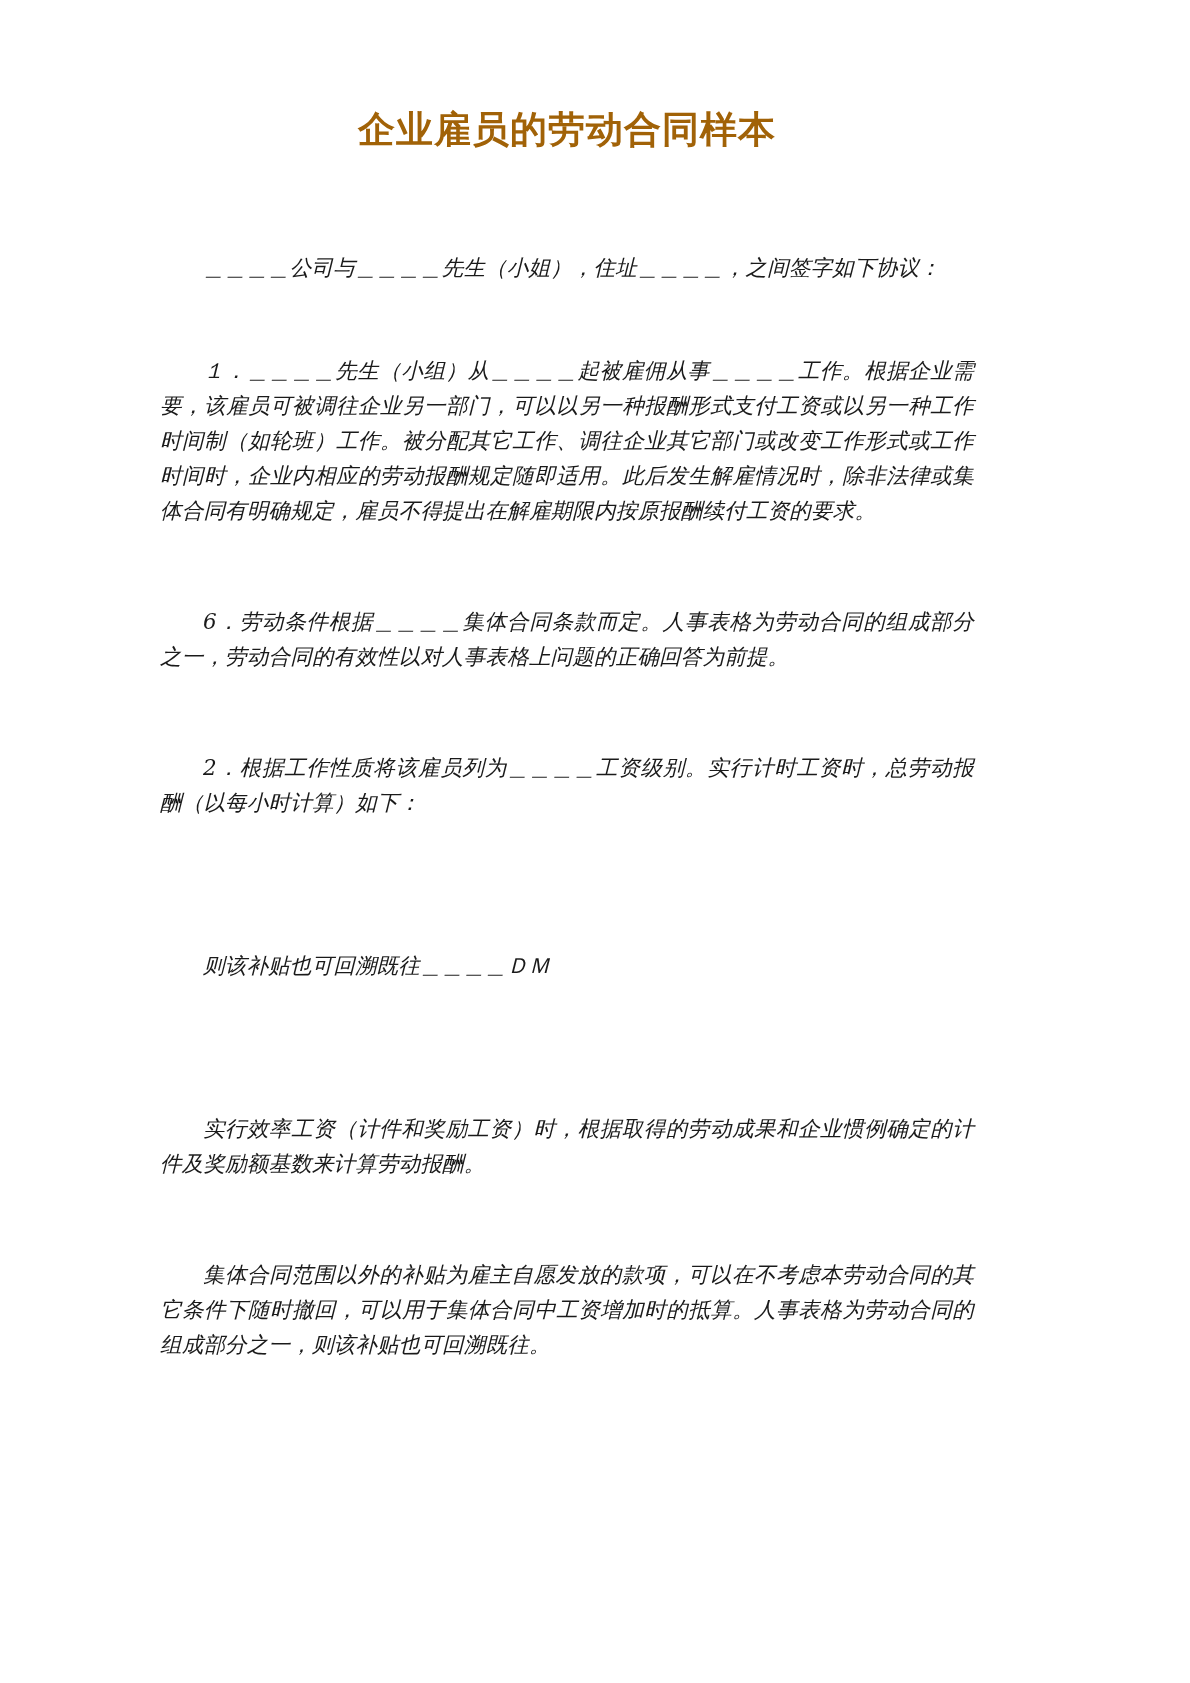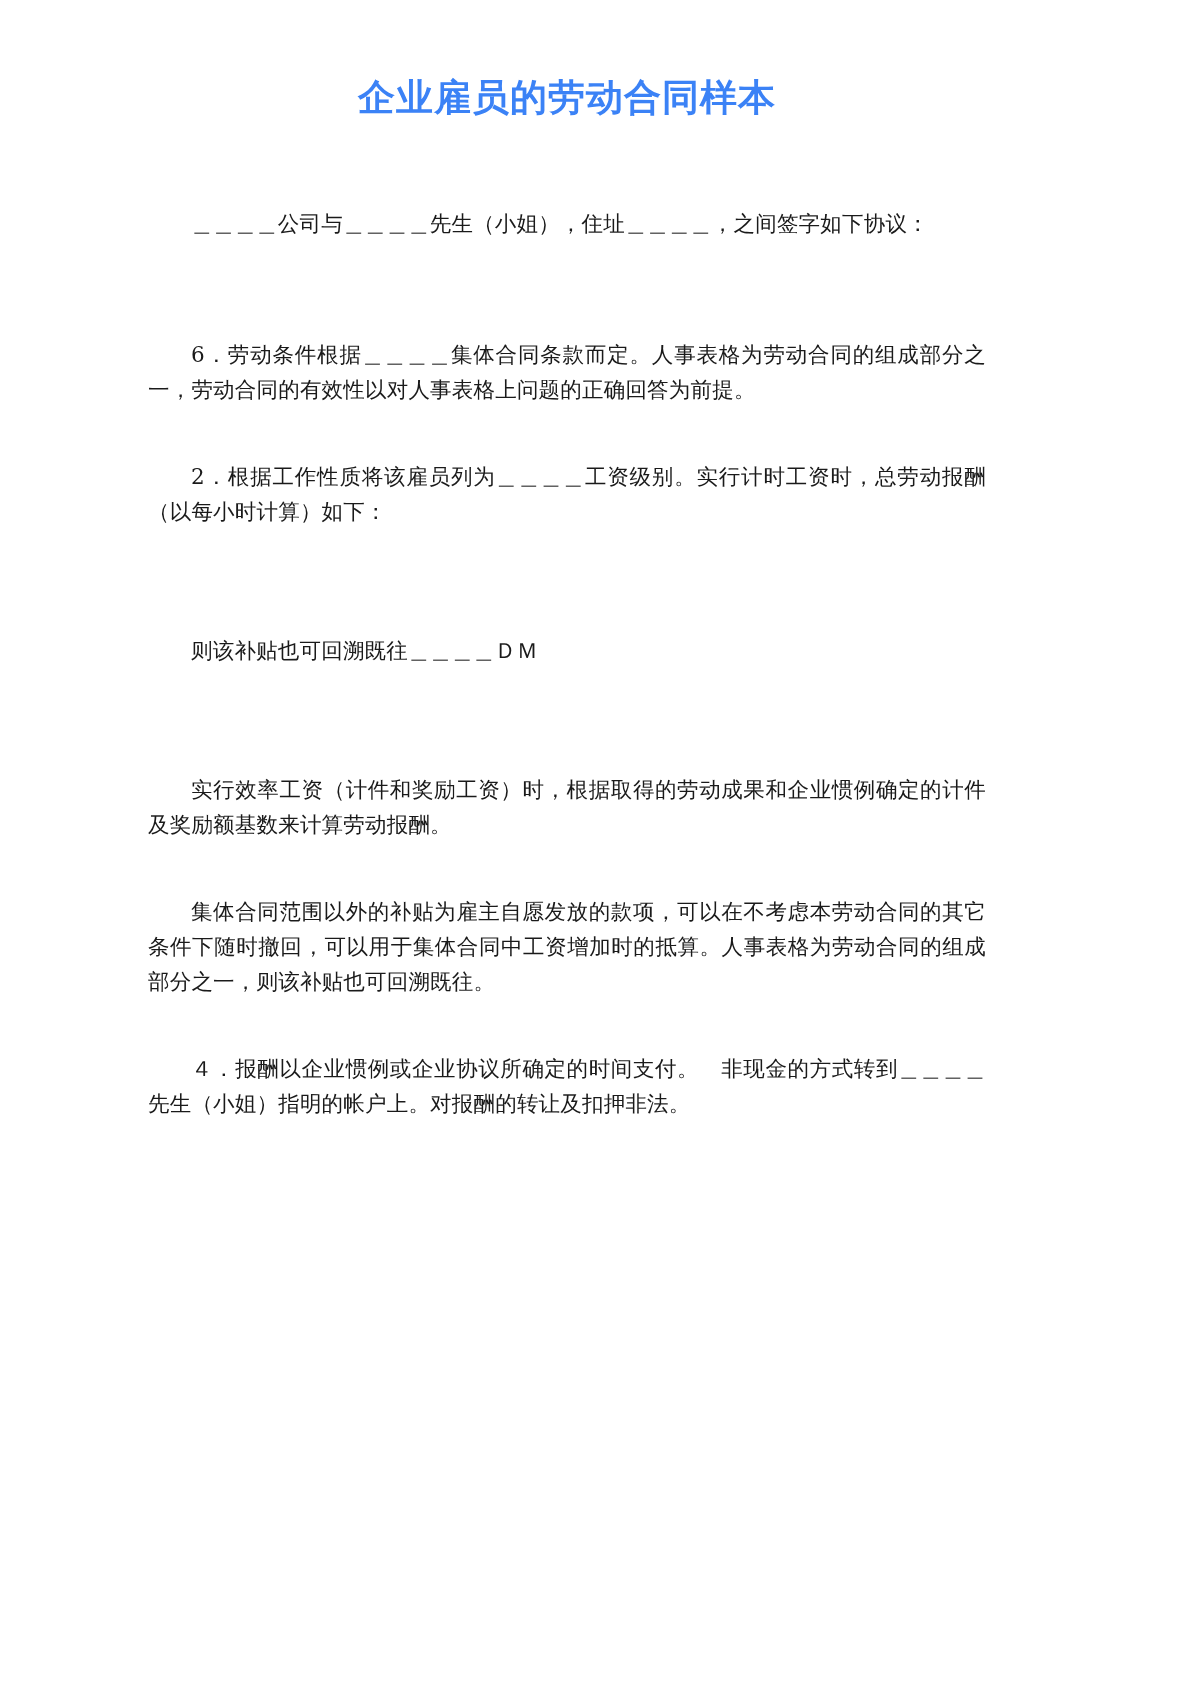--- a/index.html
+++ b/index.html
@@ -26,34 +26,35 @@
     width: 838px;
   }
   .doc-title {
     text-align: center;
     font-family: "DejaVu Sans", "Liberation Sans", sans-serif;
     font-weight: bold;
     font-size: 37px;
     letter-spacing: 1px;
     line-height: 1.2;
     margin: 0;
-    padding-top: 76px;
-    color: #3b82f6;
+    padding-top: 108px;
+    color: #a16207;
   }
   .spacer-after-title {
     height: 86px;
   }
   .para {
     font-size: 21.5px;
     line-height: 35px;
     text-align: justify;
     text-justify: inter-ideograph;
-    margin: 0;
+    margin: 12px;
     color: #1a1a1a;
     letter-spacing: 0.2px;
+    font-style: italic;
   }
   .para.indent2 {
     text-indent: 2em;
   }
   .gap-m { height: 44px; }
   .gap-l { height: 52px; }
 </style>
 </head>
 <body>
 
@@ -61,20 +62,21 @@
   <div class="doc-body">
 
     <h1 class="doc-title">企业雇员的劳动合同样本</h1>
 
     <div class="spacer-after-title"></div>
 
     <p class="para indent2">＿＿＿＿公司与＿＿＿＿先生（小姐），住址＿＿＿＿，之间签字如下协议：</p>
 
     <div class="gap-m"></div>
 
+    <p class="para indent2">１．＿＿＿＿先生（小组）从＿＿＿＿起被雇佣从事＿＿＿＿工作。根据企业需要，该雇员可被调往企业另一部门，可以以另一种报酬形式支付工资或以另一种工作时间制（如轮班）工作。被分配其它工作、调往企业其它部门或改变工作形式或工作时间时，企业内相应的劳动报酬规定随即适用。此后发生解雇情况时，除非法律或集体合同有明确规定，雇员不得提出在解雇期限内按原报酬续付工资的要求。</p>
 
     <div class="gap-l"></div>
 
     <p class="para indent2">6．劳动条件根据＿＿＿＿集体合同条款而定。人事表格为劳动合同的组成部分之一，劳动合同的有效性以对人事表格上问题的正确回答为前提。</p>
 
     <div class="gap-l"></div>
 
     <p class="para indent2">2．根据工作性质将该雇员列为＿＿＿＿工资级别。实行计时工资时，总劳动报酬（以每小时计算）如下：</p>
 
     <div class="gap-l"></div>
@@ -90,16 +92,15 @@
     <div class="gap-l"></div>
 
     <p class="para indent2">实行效率工资（计件和奖励工资）时，根据取得的劳动成果和企业惯例确定的计件及奖励额基数来计算劳动报酬。</p>
 
     <div class="gap-l"></div>
 
     <p class="para indent2">集体合同范围以外的补贴为雇主自愿发放的款项，可以在不考虑本劳动合同的其它条件下随时撤回，可以用于集体合同中工资增加时的抵算。人事表格为劳动合同的组成部分之一，则该补贴也可回溯既往。</p>
 
     <div class="gap-l"></div>
 
-    <p class="para indent2">４．报酬以企业惯例或企业协议所确定的时间支付。　非现金的方式转到＿＿＿＿先生（小姐）指明的帐户上。对报酬的转让及扣押非法。</p>
 
   </div>
 </div>
 
 </body></html>

